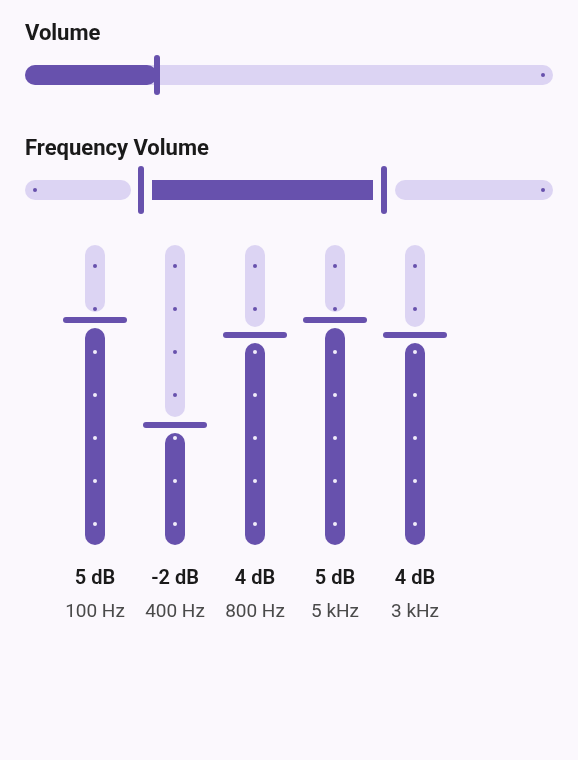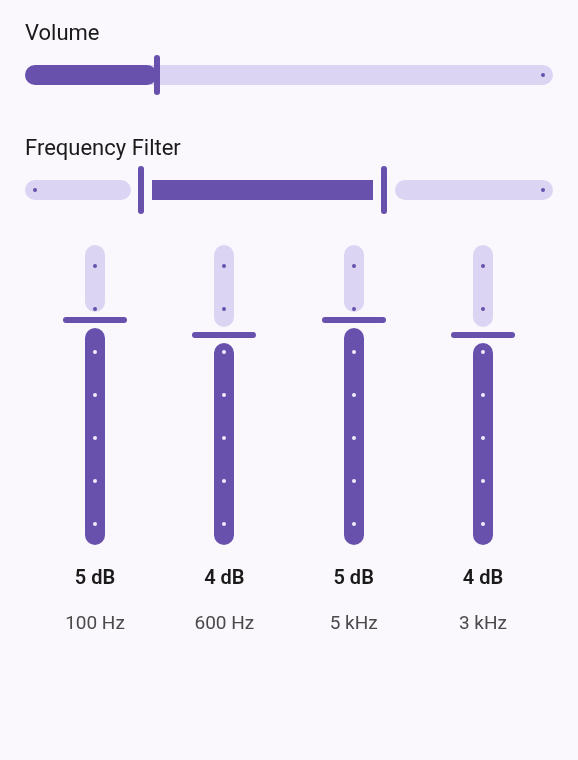--- a/index.html
+++ b/index.html
@@ -10,21 +10,21 @@
   body {
     width: 578px;
     height: 760px;
     background: #fbf8fd;
     font-family: -apple-system, BlinkMacSystemFont, "Segoe UI", Roboto, Helvetica, Arial, sans-serif;
     padding: 20px 25px;
     overflow: hidden;
   }
   .section-label {
     font-size: 22px;
-    font-weight: 400;
+    font-weight: 700;
     color: #1a1a1a;
     margin-bottom: 20px;
   }
   
   .h-slider {
     position: relative;
     height: 20px;
     margin-bottom: 50px;
   }
   .h-slider-track {
@@ -85,21 +85,21 @@
     top: -14px;
     width: 6px;
     height: 48px;
     border-radius: 3px;
     background: #6751ad;
     transform: translateX(-50%);
   }
   
   .eq-row {
     display: flex;
-    justify-content: space-between;
+    justify-content: flex-start;
     padding: 0 30px;
     margin-top: 20px;
   }
   .eq-band {
     display: flex;
     flex-direction: column;
     align-items: center;
     width: 80px;
   }
   .v-slider {
@@ -139,39 +139,39 @@
   .v-dot.light { background: #6751ad; }
   .v-dot.dark  { background: #f0ecfa; }
   .eq-db {
     margin-top: 20px;
     font-size: 20px;
     font-weight: 600;
     color: #1a1a1a;
     white-space: nowrap;
   }
   .eq-hz {
-    margin-top: 22px;
+    margin-top: 10px;
     font-size: 19px;
     font-weight: 400;
     color: #4a4a4a;
     white-space: nowrap;
   }
 </style>
 </head>
 <body>
 
 <div class="section-label">Volume</div>
 <div class="h-slider" id="volume-slider">
   <div class="h-slider-track"></div>
   <div class="h-slider-fill" id="volume-fill" style="width: 25%;"></div>
   <div class="h-slider-thumb" id="volume-thumb" style="left: 25%;"></div>
   <div class="h-slider-dot" id="volume-end-dot" style="right: 8px;"></div>
 </div>
 
-<div class="section-label">Frequency Filter</div>
+<div class="section-label">Frequency Volume</div>
 <div class="h-range" id="freq-slider">
   <div class="h-range-track-left" id="freq-track-left" style="left: 0px; width: 20%;"></div>
   <div class="h-range-fill" id="freq-fill" style="left: 24%; width: 42%;"></div>
   <div class="h-range-track-right" id="freq-track-right" style="left: 70%; right: 0px;"></div>
   <div class="h-range-thumb" id="freq-thumb-low" style="left: 22%;"></div>
   <div class="h-range-thumb" id="freq-thumb-high" style="left: 68%;"></div>
   <div class="h-slider-dot" id="freq-dot-left" style="left: 8px;"></div>
   <div class="h-slider-dot" id="freq-dot-right" style="right: 8px;"></div>
 </div>
 
@@ -187,33 +187,49 @@
         <div class="v-dot dark" style="top: 148px;"></div>
         <div class="v-dot dark" style="top: 190.857px;"></div>
         <div class="v-dot dark" style="top: 233.714px;"></div>
         <div class="v-dot dark" style="top: 276.571px;"></div>
       </div>
       <div class="eq-db">5 dB</div>
       <div class="eq-hz">100 Hz</div>
     </div>
     <div class="eq-band">
       <div class="v-slider">
+        <div class="v-slider-track-top" style="top: 0px; height: 172px;"></div>
+        <div class="v-slider-track-bottom" style="top: 188px; height: 112px;"></div>
+        <div class="v-slider-thumb" style="top: 177px;"></div>
+        <div class="v-dot light" style="top: 19.4286px;"></div>
+        <div class="v-dot light" style="top: 62.2857px;"></div>
+        <div class="v-dot light" style="top: 105.143px;"></div>
+        <div class="v-dot light" style="top: 148px;"></div>
+        <div class="v-dot dark" style="top: 190.857px;"></div>
+        <div class="v-dot dark" style="top: 233.714px;"></div>
+        <div class="v-dot dark" style="top: 276.571px;"></div>
+      </div>
+      <div class="eq-db">-2 dB</div>
+      <div class="eq-hz">400 Hz</div>
+    </div>
+    <div class="eq-band">
+      <div class="v-slider">
         <div class="v-slider-track-top" style="top: 0px; height: 82px;"></div>
         <div class="v-slider-track-bottom" style="top: 98px; height: 202px;"></div>
         <div class="v-slider-thumb" style="top: 87px;"></div>
         <div class="v-dot light" style="top: 19.4286px;"></div>
         <div class="v-dot light" style="top: 62.2857px;"></div>
         <div class="v-dot dark" style="top: 105.143px;"></div>
         <div class="v-dot dark" style="top: 148px;"></div>
         <div class="v-dot dark" style="top: 190.857px;"></div>
         <div class="v-dot dark" style="top: 233.714px;"></div>
         <div class="v-dot dark" style="top: 276.571px;"></div>
       </div>
       <div class="eq-db">4 dB</div>
-      <div class="eq-hz">600 Hz</div>
+      <div class="eq-hz">800 Hz</div>
     </div>
     <div class="eq-band">
       <div class="v-slider">
         <div class="v-slider-track-top" style="top: 0px; height: 67px;"></div>
         <div class="v-slider-track-bottom" style="top: 83px; height: 217px;"></div>
         <div class="v-slider-thumb" style="top: 72px;"></div>
         <div class="v-dot light" style="top: 19.4286px;"></div>
         <div class="v-dot light" style="top: 62.2857px;"></div>
         <div class="v-dot dark" style="top: 105.143px;"></div>
         <div class="v-dot dark" style="top: 148px;"></div>

